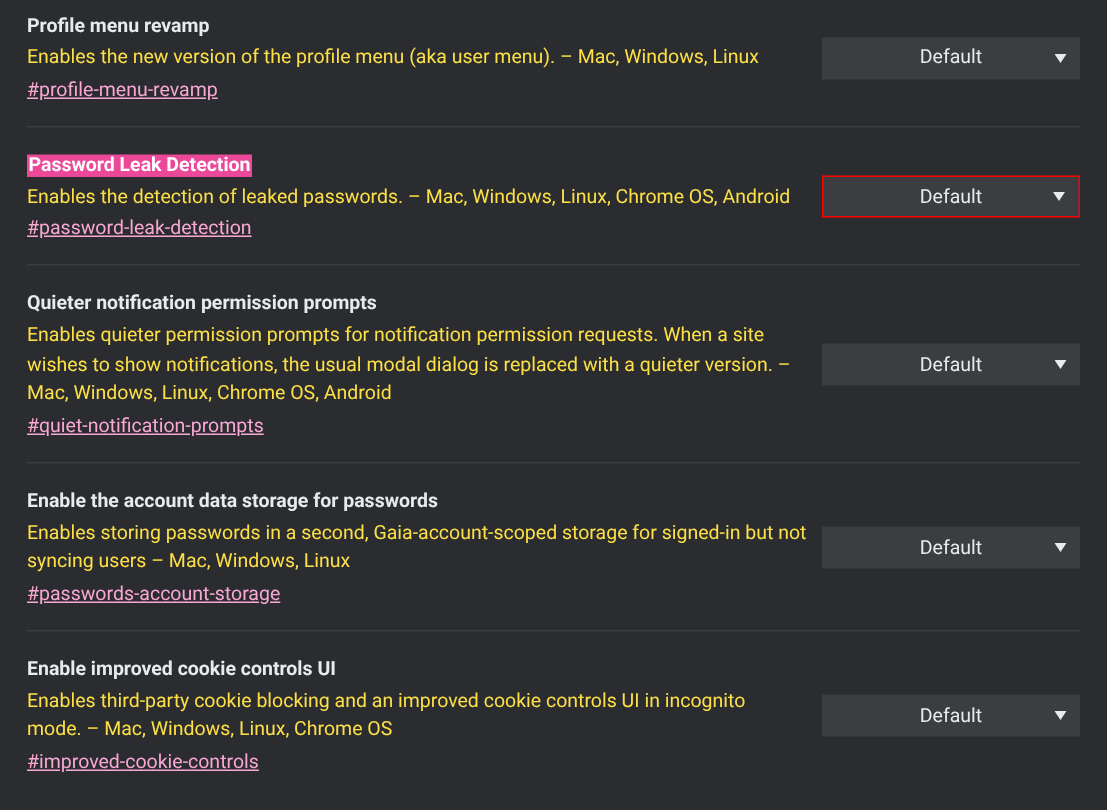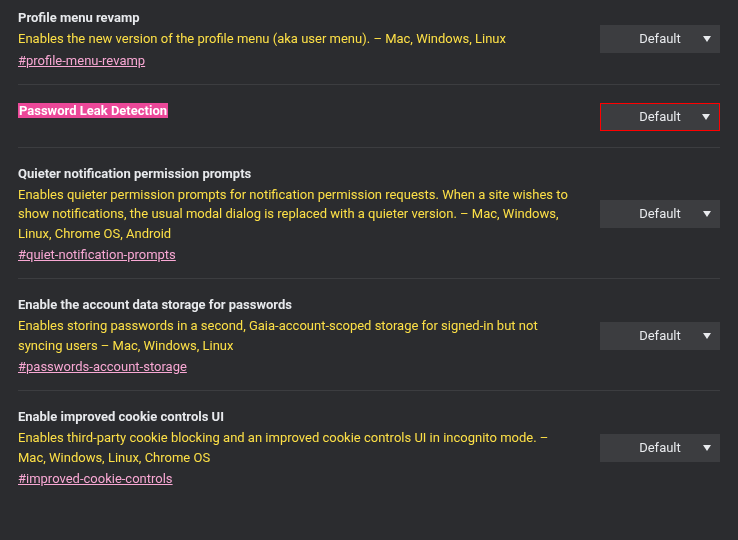--- a/index.html
+++ b/index.html
@@ -58,21 +58,21 @@
       display: inline-block;
     }
     .flag-control {
       flex-shrink: 0;
       display: flex;
       align-items: center;
       align-self: center;
     }
     .dropdown {
       position: relative;
-      width: 120px;
+      width: 172px;
       height: 28px;
       background-color: #3c3d40;
       color: #e8eaed;
       font-size: 13px;
       display: flex;
       align-items: center;
       justify-content: center;
       cursor: pointer;
       border: none;
     }
@@ -103,21 +103,21 @@
           <span>Default</span>
           <span class="dropdown-arrow">
             <svg width="8" height="6" viewBox="0 0 8 6">
               <path d="M0 0 L8 0 L4 6 Z" fill="#e8eaed"></path>
             </svg>
           </span>
         </div>
       </div>
     </div>
     <div class="flag-row">
-      <div class="flag-content"><div><span class="flag-title highlighted">Password Leak Detection</span></div></div>
+      <div class="flag-content"><div><span class="flag-title highlighted">Password Leak Detection</span></div><div class="flag-description">Enables the detection of leaked passwords. – Mac, Windows, Linux, Chrome OS, Android</div><a class="flag-anchor">#password-leak-detection</a></div>
       <div class="flag-control">
         <div class="dropdown selected">
           <span>Default</span>
           <span class="dropdown-arrow">
             <svg width="8" height="6" viewBox="0 0 8 6">
               <path d="M0 0 L8 0 L4 6 Z" fill="#e8eaed"></path>
             </svg>
           </span>
         </div>
       </div>

